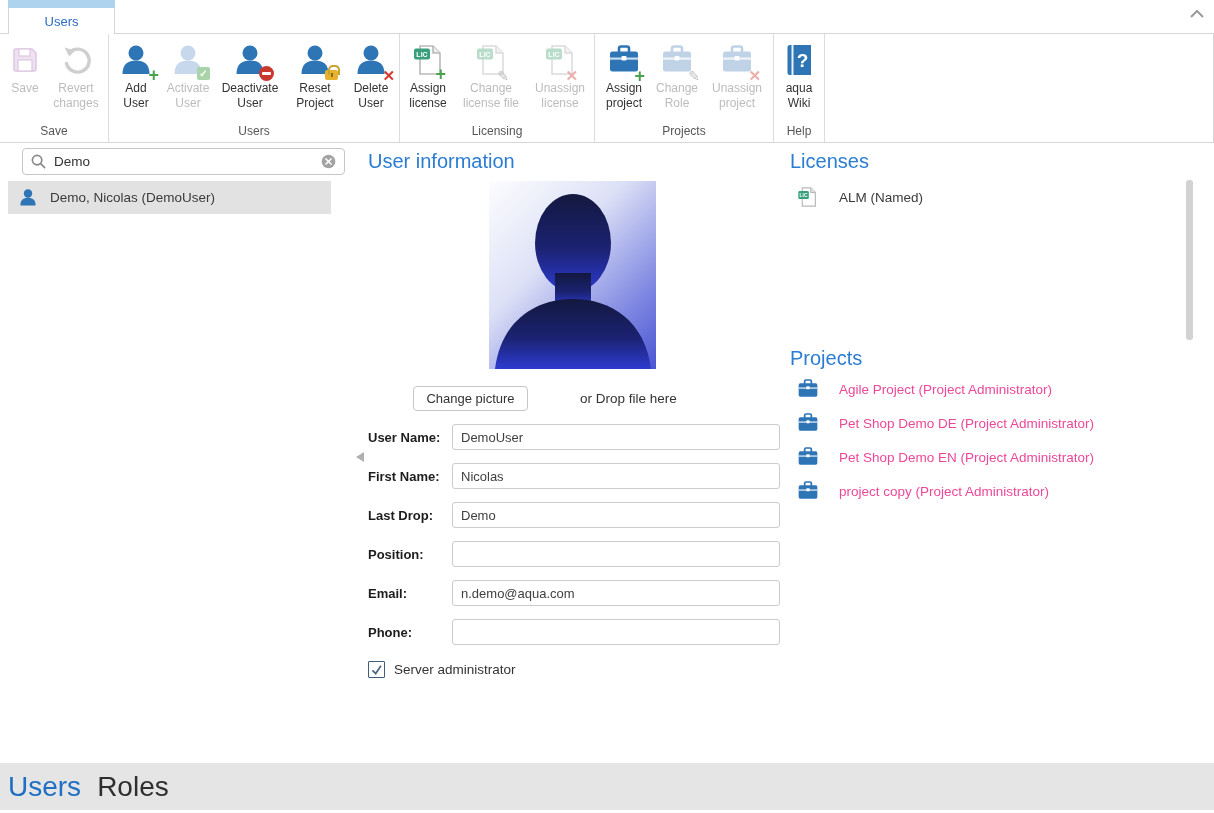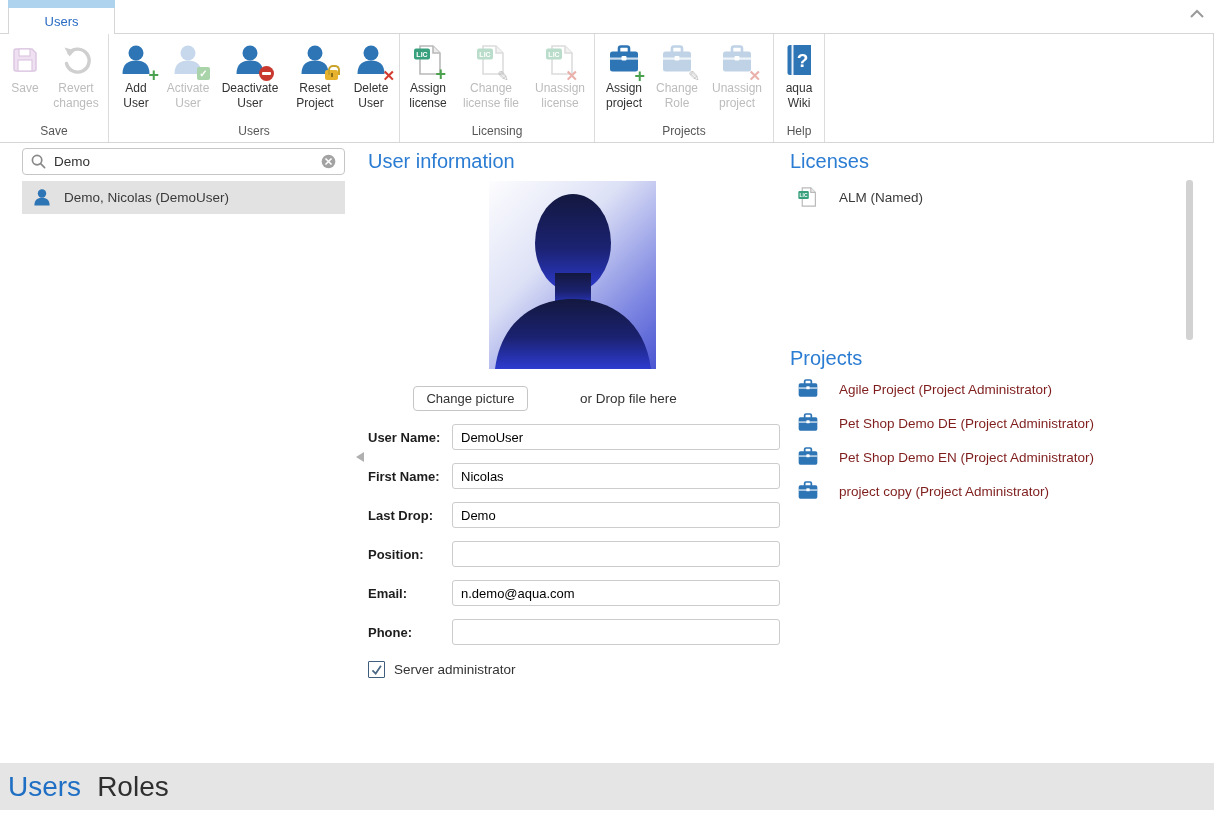--- a/index.html
+++ b/index.html
@@ -51,21 +51,21 @@
     position:absolute; left:22px; top:5px; width:323px; height:27px;
     border:1px solid #c6c6c6; border-radius:4px; background:#fff;
     display:flex; align-items:center; padding:0 8px;
   }
   .search-box input {
     flex:1; border:none; outline:none; font-size:13.5px; color:#333; margin-left:8px;
     font-family:"Liberation Sans", sans-serif; background:transparent;
   }
   .clear-btn { width:15px; height:15px; cursor:pointer; flex:0 0 auto; }
   .user-row {
-    position:absolute; left:22px; top:38px; width:323px; height:33px; background:#e2e2e2;
+    position:absolute; left:8px; top:38px; width:323px; height:33px; background:#e2e2e2;
     display:flex; align-items:center; padding-left:11px; cursor:pointer;
   }
   .user-row .txt { margin-left:13px; font-size:13.5px; color:#3a3a3a; }
   
   .main-panel { position:absolute; left:360px; top:143px; width:425px; }
   .section-h { font-size:20px; color:#2b7cd3; font-weight:400; }
   .main-panel .section-h { margin:7px 0 0 8px; }
   .avatar {
     position:absolute; left:129px; top:38px; width:167px; height:188px;
     background:linear-gradient(135deg,#fdfdfe 0%,#dde1f6 38%,#8089e2 75%,#4b56d2 100%);
@@ -75,37 +75,37 @@
     position:absolute; left:53px; top:0; width:115px; height:25px; background:#fff;
     border:1px solid #c6c6c6; border-radius:4px; font-size:13px; color:#333;
     font-family:"Liberation Sans", sans-serif; cursor:pointer;
   }
   .drop-hint { position:absolute; left:220px; top:0; line-height:25px; font-size:13.5px; color:#333; }
   .form { position:absolute; left:8px; top:281px; display:flex; flex-direction:column; gap:13px; }
   .frow { display:flex; }
   .flabel { width:84px; font-size:13px; font-weight:bold; color:#1d1d1d; padding-top:6px; }
   .frow input {
     width:328px; height:26px; border:1px solid #ccc; border-radius:3px; padding:0 8px;
-    font-size:13px; color:#000000; font-family:"Liberation Sans", sans-serif; outline:none;
+    font-size:13px; color:#404040; font-family:"Liberation Sans", sans-serif; outline:none;
   }
   .cb-row { position:absolute; left:8px; top:518px; display:flex; align-items:center; cursor:pointer; }
   .cbox { width:17px; height:17px; border:1.5px solid #3f5e7e; background:#fff; border-radius:1px;
     display:flex; align-items:center; justify-content:center; }
   .cb-row .cb-label { margin-left:9px; font-size:13.5px; color:#333; }
   .splitter { position:absolute; left:356px; top:452px; width:0; height:0;
     border-top:5px solid transparent; border-bottom:5px solid transparent; border-right:8px solid #b0b0b0; cursor:pointer; }
   
   .right-panel { position:absolute; left:790px; top:143px; width:400px; height:620px; }
   .right-panel .section-h { margin-top:7px; }
   .lic-item { display:flex; align-items:center; margin:13px 0 0 7px; cursor:pointer; }
   .lic-item .txt { margin-left:21px; font-size:13.5px; color:#3a3a3a; }
   .projects-h { position:absolute; left:0; top:197px; }
   .proj-list { position:absolute; left:7px; top:236px; }
   .proj-item { display:flex; align-items:center; height:20px; margin-bottom:14px; cursor:pointer; }
-  .proj-item .txt { margin-left:20px; font-size:13.5px; color:#7f1d1d; }
+  .proj-item .txt { margin-left:20px; font-size:13.5px; color:#ec4899; }
   .scroll-thumb { position:absolute; left:1186px; top:180px; width:7px; height:160px; background:#d2d2d2; border-radius:3px; cursor:pointer; }
   
   .footer {
     position:absolute; left:0; top:763px; width:1214px; height:47px; background:#e5e5e5;
     display:flex; align-items:center; padding-left:8px;
   }
   .footer .ftab { font-size:28px; font-weight:400; cursor:pointer; margin-right:16px; }
   .footer .ftab.active { color:#1f6fc4; }
   .footer .ftab.inactive { color:#2f2f2f; }
 </style>

